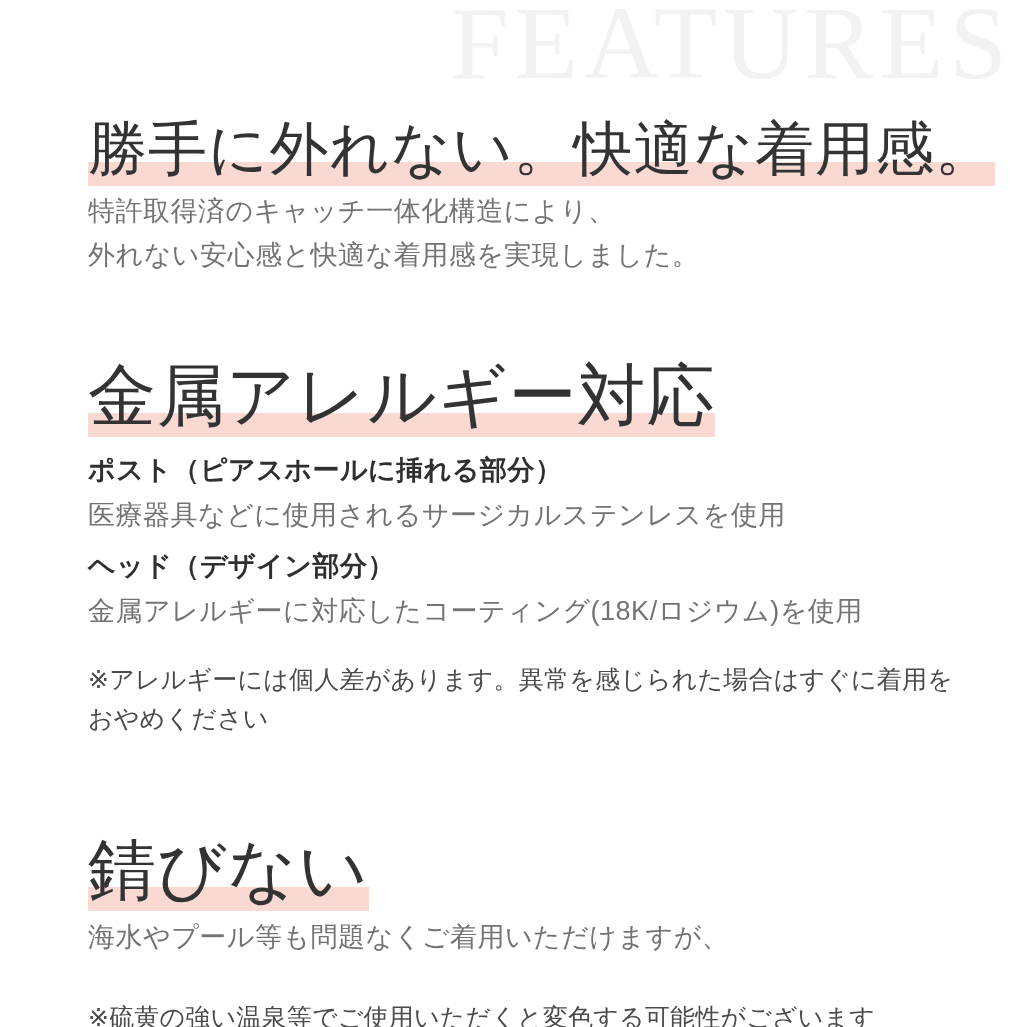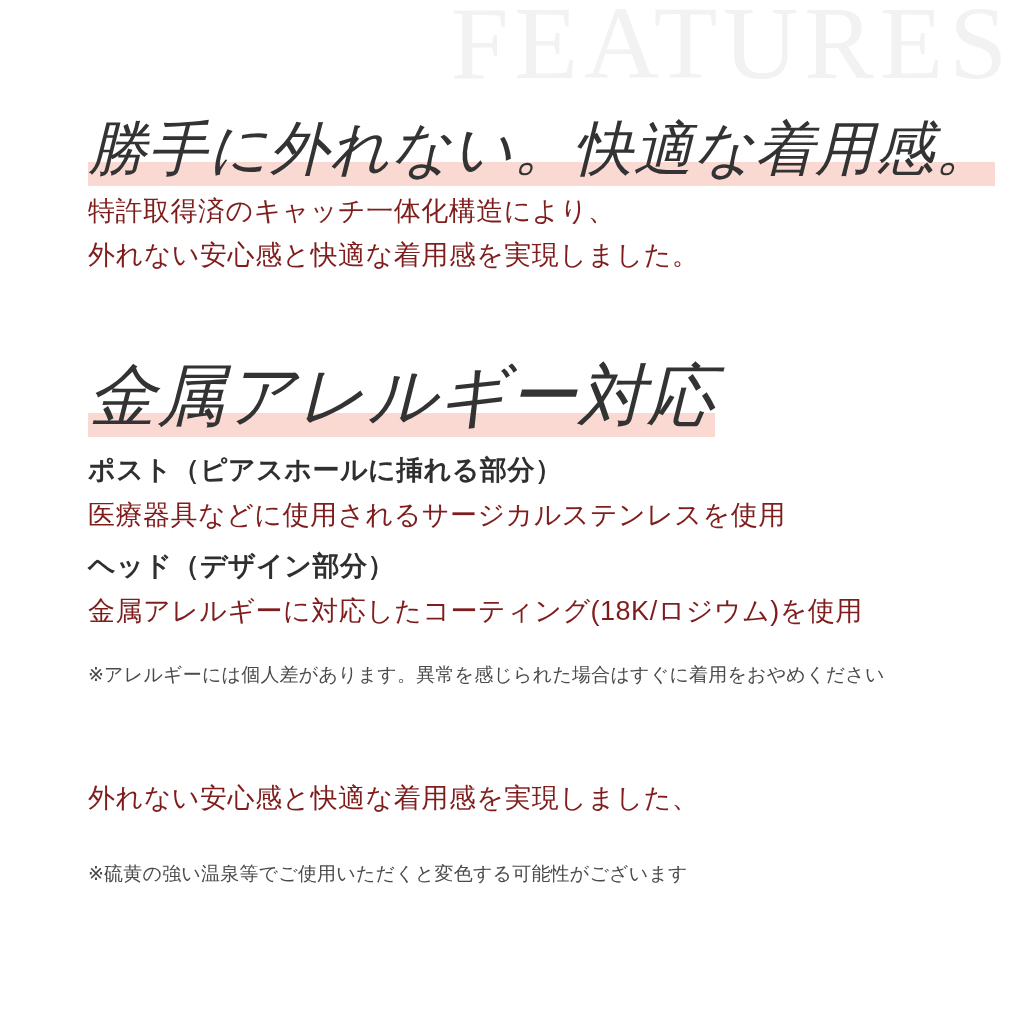--- a/index.html
+++ b/index.html
@@ -49,21 +49,20 @@
     position: relative;
     display: inline-block;
     font-family: "Liberation Serif", "DejaVu Serif", serif;
     font-weight: 400;
     color: #333333;
     white-space: nowrap;
   }
   .headline .hl-text {
     position: relative;
     z-index: 2;
-    font-style: italic;
   }
   .headline .hl-bar {
     position: absolute;
     left: 0;
     right: 0;
     bottom: 2px;
     height: 22px;
     background: #fbd9d3;
     z-index: 1;
   }
@@ -77,33 +76,33 @@
 
   .h2 {
     font-size: 68px;
     letter-spacing: 1px;
   }
   .h2 .hl-bar { height: 24px; bottom: 5px; }
 
   .body-line {
     font-size: 27px;
     line-height: 1.62;
-    color: #7f1d1d;
+    color: #737373;
     letter-spacing: 0.5px;
   }
 
   .sub-strong {
     font-size: 27px;
     font-weight: bold;
     color: #2f2f2f;
     letter-spacing: 0.5px;
   }
 
   .note {
-    font-size: 19px;
+    font-size: 25px;
     color: #4a4a4a;
     letter-spacing: 0.2px;
     line-height: 1.55;
   }
 
   .block-1 { margin-top: 6px; }
   .block-1 .body-line:first-child { margin-top: 28px; }
 
   .sec-allergy { margin-top: 74px; }
   .sec-allergy .pair { margin-top: 10px; }
@@ -146,21 +145,25 @@
 
       <div class="pair second">
         <div class="sub-strong">ヘッド（デザイン部分）</div>
         <div class="body-line">金属アレルギーに対応したコーティング(18K/ロジウム)を使用</div>
       </div>
 
       <div class="note">※アレルギーには個人差があります。異常を感じられた場合はすぐに着用をおやめください</div>
     </div>
 
     <div class="sec-rust">
-      <div class="body-line">外れない安心感と快適な着用感を実現しました、</div>
+      <div class="headline h2">
+        <span class="hl-bar"></span>
+        <span class="hl-text">錆びない</span>
+      </div>
+      <div class="body-line">海水やプール等も問題なくご着用いただけますが、</div>
 
       <div class="notes">
         <div class="note">※硫黄の強い温泉等でご使用いただくと変色する可能性がございます</div>
       </div>
     </div>
 
   </div>
 </div>
 
 </body></html>

